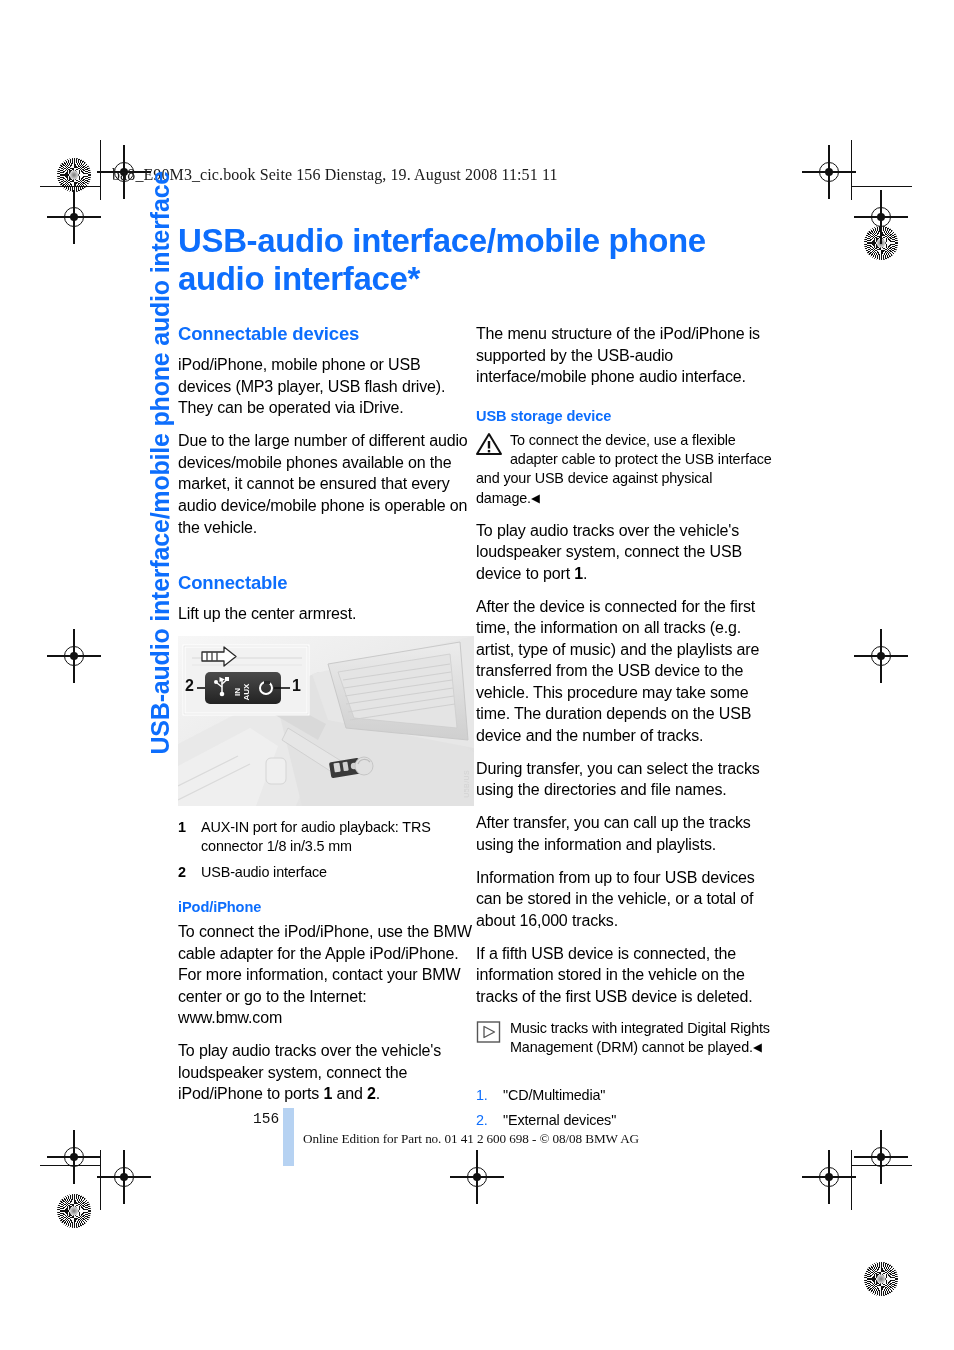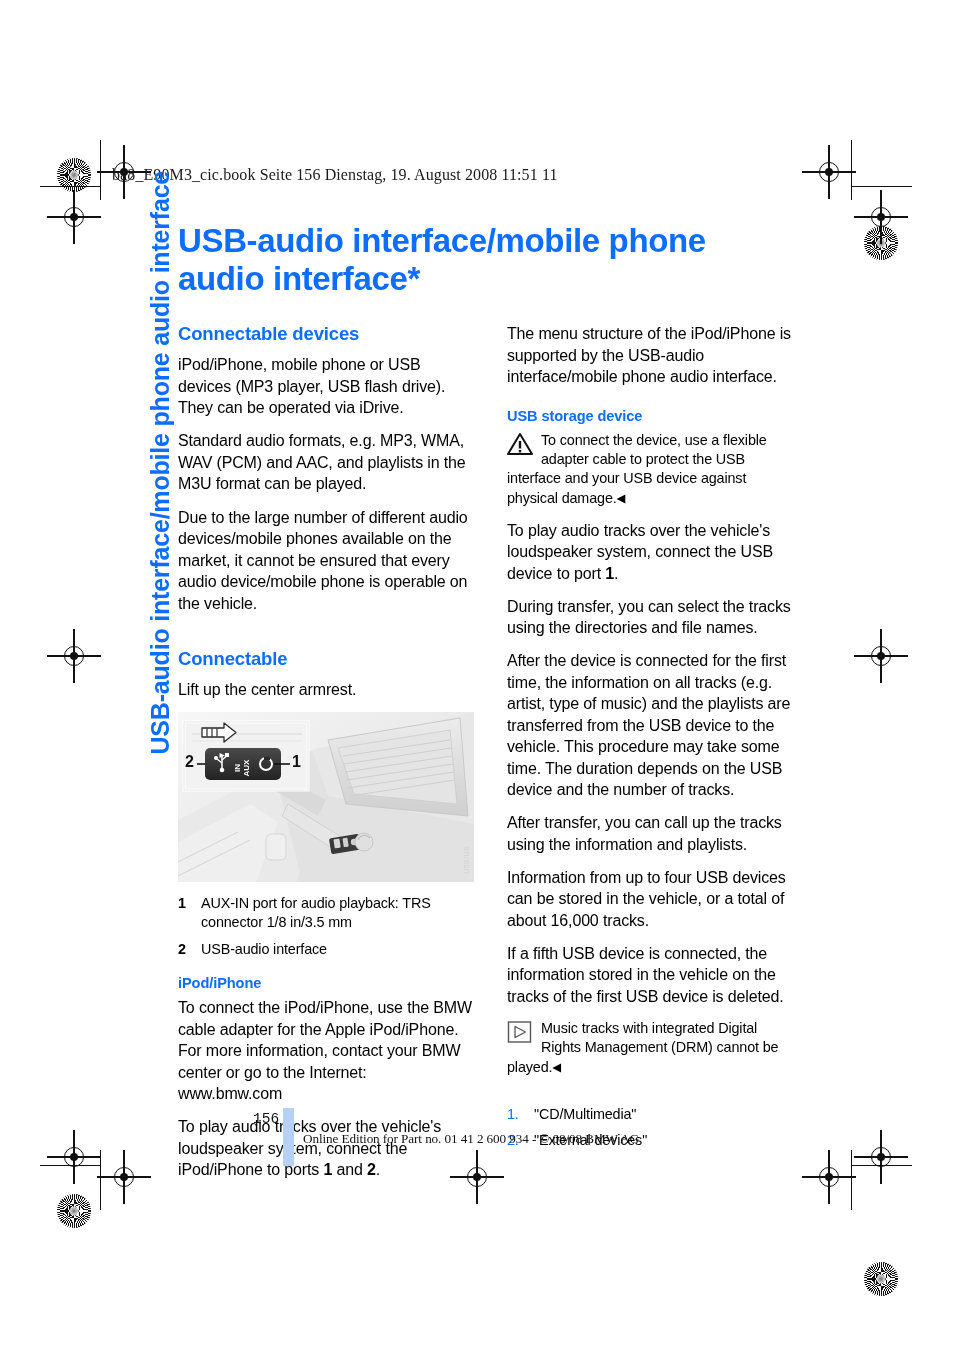--- a/index.html
+++ b/index.html
@@ -55,21 +55,21 @@
   }
 
   
   .content{position:absolute;left:178px;top:222px;width:615px;}
 
   h1.title{
     color:#0d6efd;font-size:33px;font-weight:bold;line-height:1.14;
     margin:0 0 26px 0;letter-spacing:-.35px;
   }
 
-  .cols{display:flex;gap:33px;align-items:flex-start;}
+  .cols{display:flex;gap:2px;align-items:flex-start;}
   .col{width:296px;}
 
   h2{
     color:#0d6efd;font-size:18.5px;font-weight:bold;margin:0 0 9px 0;
     letter-spacing:-.15px;line-height:1.2;
   }
   h2.tight{margin-top:0;}
   h3{
     color:#0d6efd;font-size:14.6px;font-weight:bold;margin:0 0 5px 0;
     letter-spacing:-.1px;line-height:1.25;
@@ -223,21 +223,20 @@
   <div class="content">
 
     <h1 class="title">USB-audio interface/mobile phone audio interface*</h1>
 
     <div class="cols">
 
       <div class="col">
 
         <h2 class="tight">Connectable devices</h2>
         <p>iPod/iPhone, mobile phone or USB devices (MP3 player, USB flash drive). They can be operated via iDrive.</p>
-        <p>Standard audio formats, e.g. MP3, WMA, WAV (PCM) and AAC, and playlists in the M3U format can be played.</p>
         <p>Due to the large number of different audio devices/mobile phones available on the market, it cannot be ensured that every audio device/mobile phone is operable on the vehicle.</p>
 
         <div class="spacer-lg"></div>
 
         <h2>Connectable</h2>
         <p>Lift up the center armrest.</p>
 
         <div class="figure">
           <svg width="296" height="170" viewBox="0 0 296 170">
             <defs>
@@ -370,22 +369,22 @@
             <svg width="26" height="24" viewBox="0 0 26 24">
               <polygon points="13,2 25,22 1,22" fill="#ffffff" stroke="#111" stroke-width="2" stroke-linejoin="round"></polygon>
               <rect x="11.8" y="9" width="2.4" height="7.5" fill="#111"></rect>
               <rect x="11.8" y="18" width="2.4" height="2.4" fill="#111"></rect>
             </svg>
           </span>
           <span>To connect the device, use a flexible adapter cable to protect the USB interface and your USB device against physical damage.</span><span class="endmark">◀</span>
         </div>
 
         <p><span>To play audio tracks over the vehicle's loudspeaker system, connect the USB device to port </span><b>1</b><span>.</span></p>
+        <p>After the device is connected for the first time, the information on all tracks (e.g. artist, type of music) and the playlists are transferred from the USB device to the vehicle. This procedure may take some time. The duration depends on the USB device and the number of tracks.</p>
         <p>During transfer, you can select the tracks using the directories and file names.</p>
-        <p>After the device is connected for the first time, the information on all tracks (e.g. artist, type of music) and the playlists are transferred from the USB device to the vehicle. This procedure may take some time. The duration depends on the USB device and the number of tracks.</p>
         <p>After transfer, you can call up the tracks using the information and playlists.</p>
         <p>Information from up to four USB devices can be stored in the vehicle, or a total of about 16,000 tracks.</p>
         <p>If a fifth USB device is connected, the information stored in the vehicle on the tracks of the first USB device is deleted.</p>
 
         <div class="notice">
           <span class="ico">
             <svg width="26" height="24" viewBox="0 0 26 24">
               <rect x="1.5" y="2" width="22" height="20" fill="#ffffff" stroke="#555" stroke-width="1.4"></rect>
               <polygon points="8,6.5 18.5,12 8,17.5" fill="#ffffff" stroke="#555" stroke-width="1.3" stroke-linejoin="round"></polygon>
             </svg>
@@ -405,15 +404,15 @@
             <div class="olist-num">2.</div>
             <div class="olist-txt">"External devices"</div>
           </div>
         </div>
       </div>
     </div>
   </div>
 
   <div class="pagenum">156</div>
   <div class="bluebar"></div>
-  <div class="footer-txt">Online Edition for Part no. 01 41 2 600 934 - © 08/08 BMW AG</div>
+  <div class="footer-txt">Online Edition for Part no. 01 41 2 600 698 - © 08/08 BMW AG</div>
 
 </div>
 
 </body></html>

